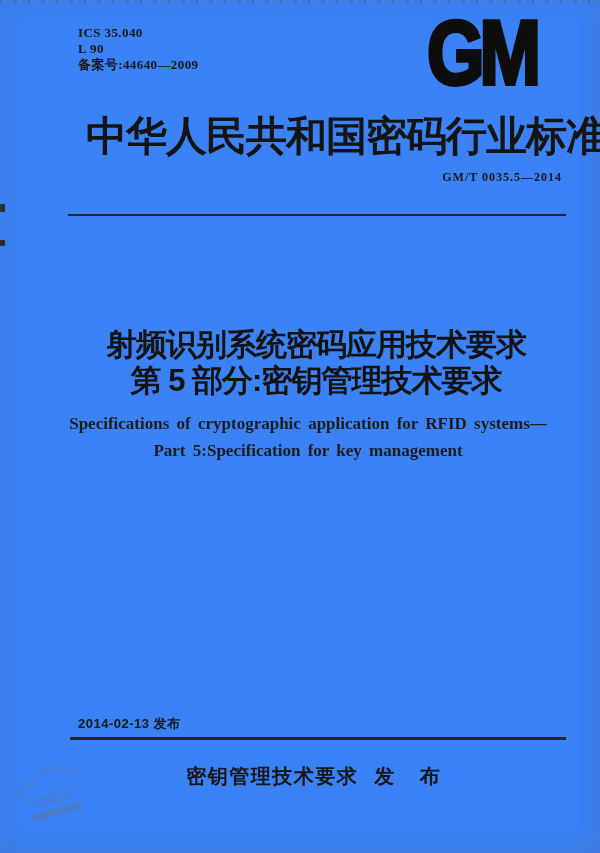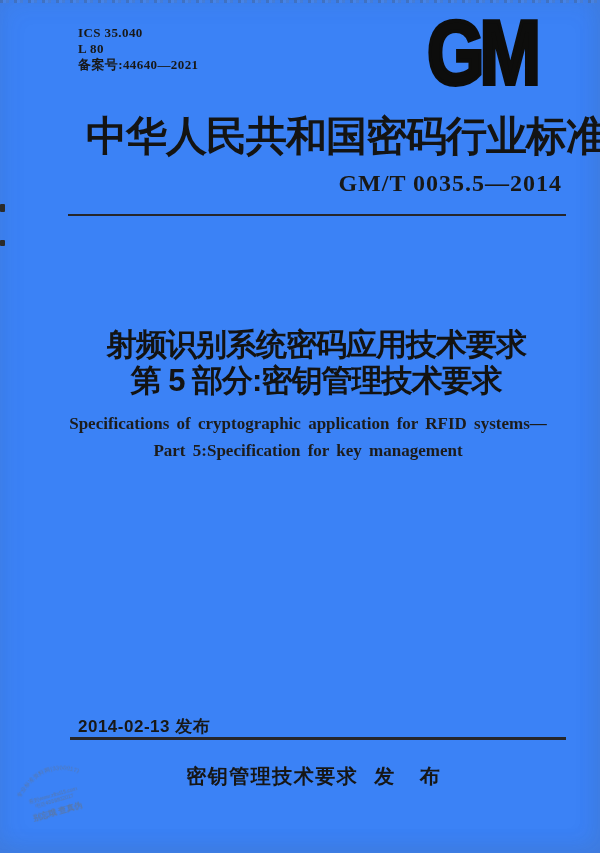--- a/index.html
+++ b/index.html
@@ -37,42 +37,42 @@
     white-space: nowrap;
   }
   .std-type {
     position: absolute; top: 109px; left: 86px;
     font-size: 41px; font-weight: bold; letter-spacing: -1px;
     white-space: nowrap; color: #141413;
   }
   .std-no {
     position: absolute; top: 170px; right: 38px;
     font-family: "Liberation Serif", serif;
-    font-weight: bold; font-size: 24px; letter-spacing: 1px;
+    font-weight: bold; font-size: 12px; letter-spacing: 1px;
     white-space: nowrap;
   }
   .rule { position: absolute; background: #26262a; }
   .rule1 { top: 214px; left: 68px; width: 498px; height: 2px; }
   .rule2 { top: 737px; left: 70px; width: 496px; height: 3px; }
   .title-cn {
     position: absolute; top: 327px; left: 0; width: 600px;
     text-align: center; transform: translateX(16px);
     font-size: 31px; font-weight: bold; letter-spacing: -1px;
     line-height: 36px; color: #131312; white-space: nowrap;
   }
   .title-en {
     position: absolute; top: 410px; left: 0; width: 600px;
     text-align: center; transform: translateX(8px);
     font-family: "Liberation Serif", serif;
     font-size: 17px; font-weight: bold; line-height: 27px;
     word-spacing: 3px; color: #1c1c1b; white-space: nowrap;
   }
   .date {
     position: absolute; top: 715px;
-    font-size: 17px; font-weight: bold; letter-spacing: .5px;
+    font-size: 13px; font-weight: bold; letter-spacing: .5px;
     white-space: nowrap;
   }
   .date.issue { left: 78px; }
   .date.impl { right: 34px; }
   .publisher-row {
     position: absolute; top: 763px; left: 0; width: 600px;
     text-align: center; transform: translateX(18px);
     font-size: 20px; font-weight: bold; letter-spacing: 1.5px;
     white-space: nowrap; color: #161615;
   }
@@ -90,22 +90,22 @@
 </style>
 </head>
 <body>
 
 <div class="page">
 
   <div class="top-noise"></div>
 
   <div class="meta">
     <div>ICS 35.040</div>
-    <div>L 80</div>
-    <div>备案号:44640—2021</div>
+    <div>L 90</div>
+    <div>备案号:44640—2009</div>
   </div>
 
   <div class="logo">GM</div>
 
   <div class="std-type">中华人民共和国密码行业标准</div>
 
   <div class="std-no">GM/T 0035.5—2014</div>
 
   <div class="rule rule1"></div>
 

